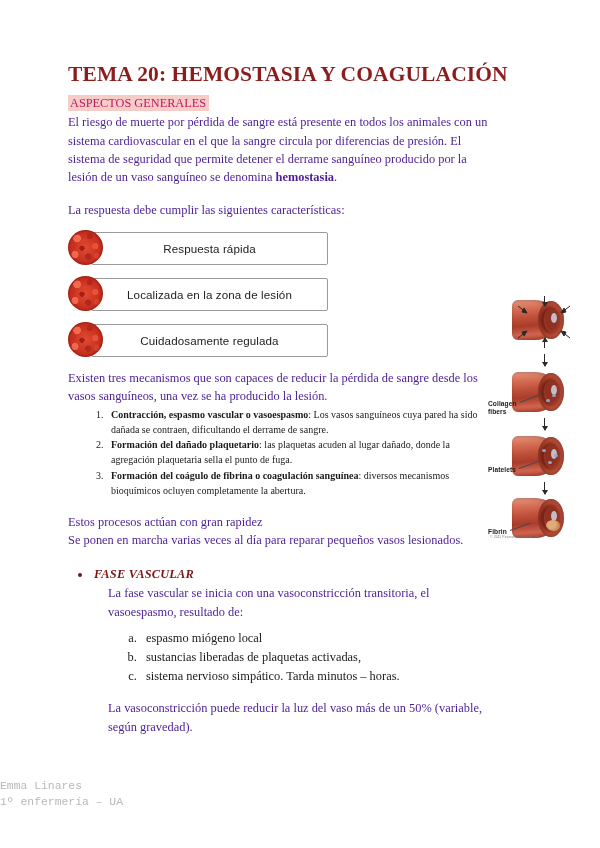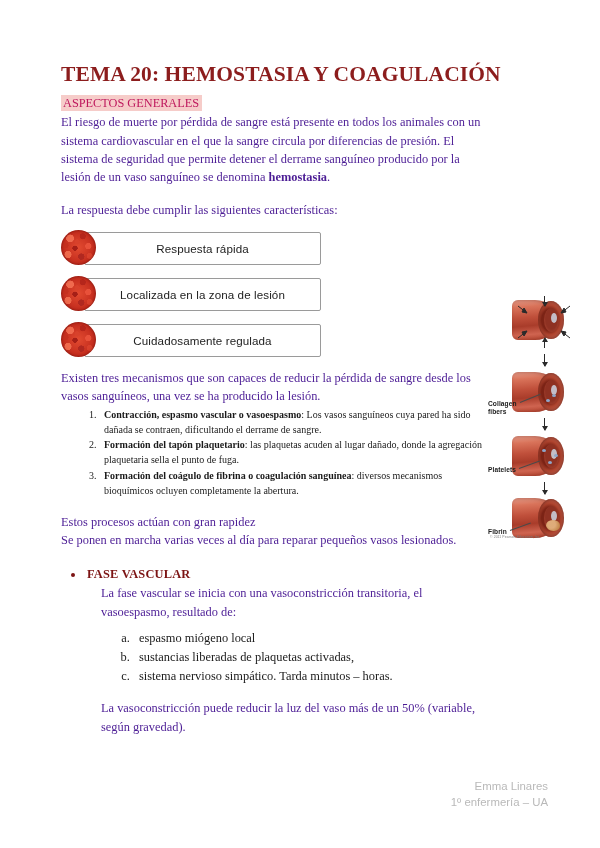--- a/index.html
+++ b/index.html
@@ -17,21 +17,21 @@
   }
 
   .page {
     position: absolute;
     inset: 0;
     background: #ffffff;
   }
 
   .content {
     position: absolute;
-    left: 61px;
+    left: 68px;
     top: 62px;
     width: 424px;
   }
 
   
   .doc-title {
     font-family: "Liberation Serif", serif;
     font-size: 21.5px;
     font-weight: bold;
     color: #8c1d1d;
@@ -144,20 +144,21 @@
   
   .phase-bullet {
     margin-top: 7px;
     padding-left: 26px;
     position: relative;
     font-family: "Liberation Serif", serif;
     font-size: 12.4px;
     font-weight: bold;
     color: #7c1414;
     letter-spacing: .2px;
+    font-style: italic;
   }
   .phase-bullet .dot {
     position: absolute;
     left: 10px;
     top: 6px;
     width: 4px;
     height: 4px;
     background: #7c1414;
     border-radius: 50%;
   }
@@ -290,22 +291,22 @@
     letter-spacing: .1px;
     white-space: nowrap;
   }
 
   
   .footer {
     position: absolute;
     left: 0;
     right: 52px;
     bottom: 38px;
-    text-align: right;
-    font-family: Liberation Sans, sans-serif;
+    text-align: left;
+    font-family: Liberation Mono, monospace;
     font-size: 11.4px;
     color: #b9b9b9;
     line-height: 1.42;
   }
 </style>
 </head>
 <body>
 
 <div class="page">
 
@@ -343,21 +344,21 @@
         <div class="rbc"></div>
       </div>
 
     </div>
 
     <div>
       <p class="body gap-sm">Existen tres mecanismos que son capaces de reducir la pérdida de sangre desde los vasos sanguíneos, una vez se ha producido la lesión.</p>
 
       <ol class="num-list">
         <li><b>Contracción, espasmo vascular o vasoespasmo</b><span>: Los vasos sanguíneos cuya pared ha sido dañada se contraen, dificultando el derrame de sangre.</span></li>
-        <li><b>Formación del tapón plaquetario</b><span>: las plaquetas acuden al lugar dañado, donde la agregación plaquetaria sella el punto de fuga.</span></li>
+        <li><b>Formación del dañado plaquetario</b><span>: las plaquetas acuden al lugar dañado, donde la agregación plaquetaria sella el punto de fuga.</span></li>
         <li><b>Formación del coágulo de fibrina o coagulación sanguínea</b><span>: diversos mecanismos bioquímicos ocluyen completamente la abertura.</span></li>
       </ol>
 
       <p class="body gap">Estos procesos actúan con gran rapidez</p>
       <p class="body">Se ponen en marcha varias veces al día para reparar pequeños vasos lesionados.</p>
     </div>
 
     <div style="margin-top:18px;">
 
       <div class="phase-bullet">

